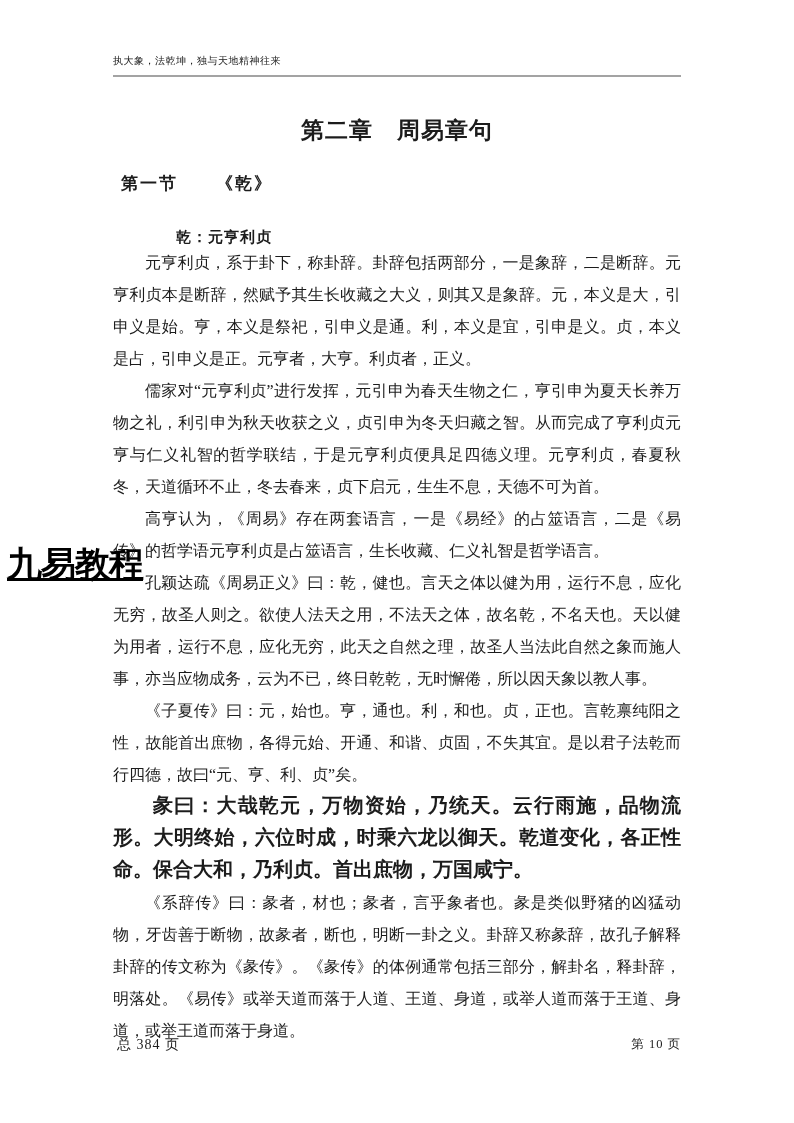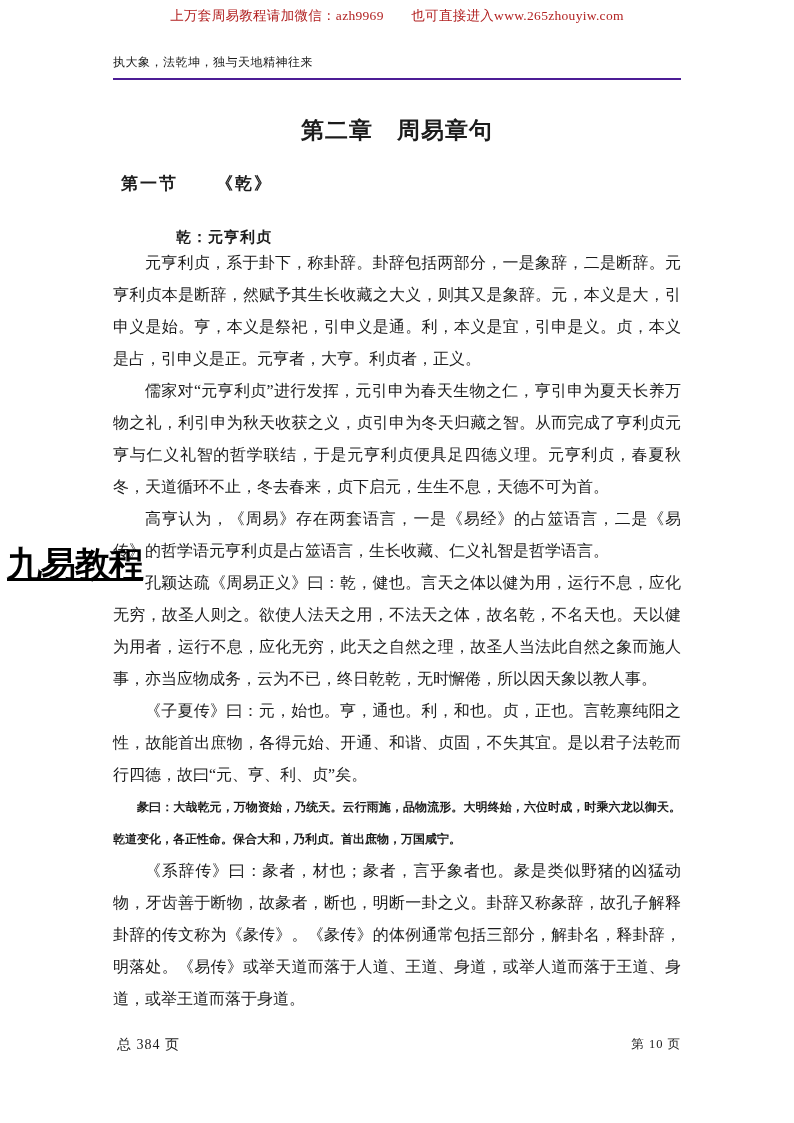--- a/index.html
+++ b/index.html
@@ -18,23 +18,23 @@
     top: 7px; left: 0; right: 0;
     text-align: center;
     font-size: 13.5px;
     color: #b22222;
     letter-spacing: 0.3px;
     white-space: nowrap;
   }
   .running-header {
     position: absolute;
     top: 54px; left: 113px; right: 113px;
-    font-size: 12px;
+    font-size: 10px;
     padding-bottom: 7px;
-    border-bottom: 2px solid #4c1d95;
+    border-bottom: 2px solid #a3a3a3;
     letter-spacing: 0.5px;
   }
   .chapter-title {
     position: absolute;
     top: 100px; left: 0; right: 0;
     text-align: center;
     font-family: "Liberation Sans", "DejaVu Sans", sans-serif;
     font-weight: bold;
     font-size: 23px;
     letter-spacing: 1px;
@@ -60,23 +60,23 @@
   }
   .body-text p {
     margin: 0;
     font-size: 16px;
     line-height: 32px;
     text-align: justify;
     text-justify: inter-ideograph;
     text-indent: 2em;
   }
   .body-text p.emphasis {
-    font-family: Liberation Sans, sans-serif;
+    font-family: Liberation Mono, monospace;
     font-weight: bold;
-    font-size: 12px;
+    font-size: 20px;
   }
   .watermark {
     position: absolute;
     top: 541px; left: 7px;
     font-family: "Liberation Sans", "DejaVu Sans", sans-serif;
     font-weight: bold;
     font-size: 35px;
     letter-spacing: -1px;
     color: #e0524a;
     pointer-events: none;
@@ -92,21 +92,20 @@
     top: 1036px; right: 113px;
     font-size: 12.5px;
     letter-spacing: 1px;
   }
 </style>
 </head>
 <body>
 
 <div class="page">
 
-  <div class="top-banner" style="color: rgb(178, 34, 34);">上万套周易教程请加微信：azh9969　　也可直接进入www.265zhouyiw.com</div>
 
   <div class="running-header">执大象，法乾坤，独与天地精神往来</div>
 
   <h1 class="chapter-title">第二章　周易章句</h1>
 
   <h2 class="section-heading">第一节　　《乾》</h2>
 
   <h3 class="subsection-heading">乾：元亨利贞</h3>
 
   <div class="body-text">

